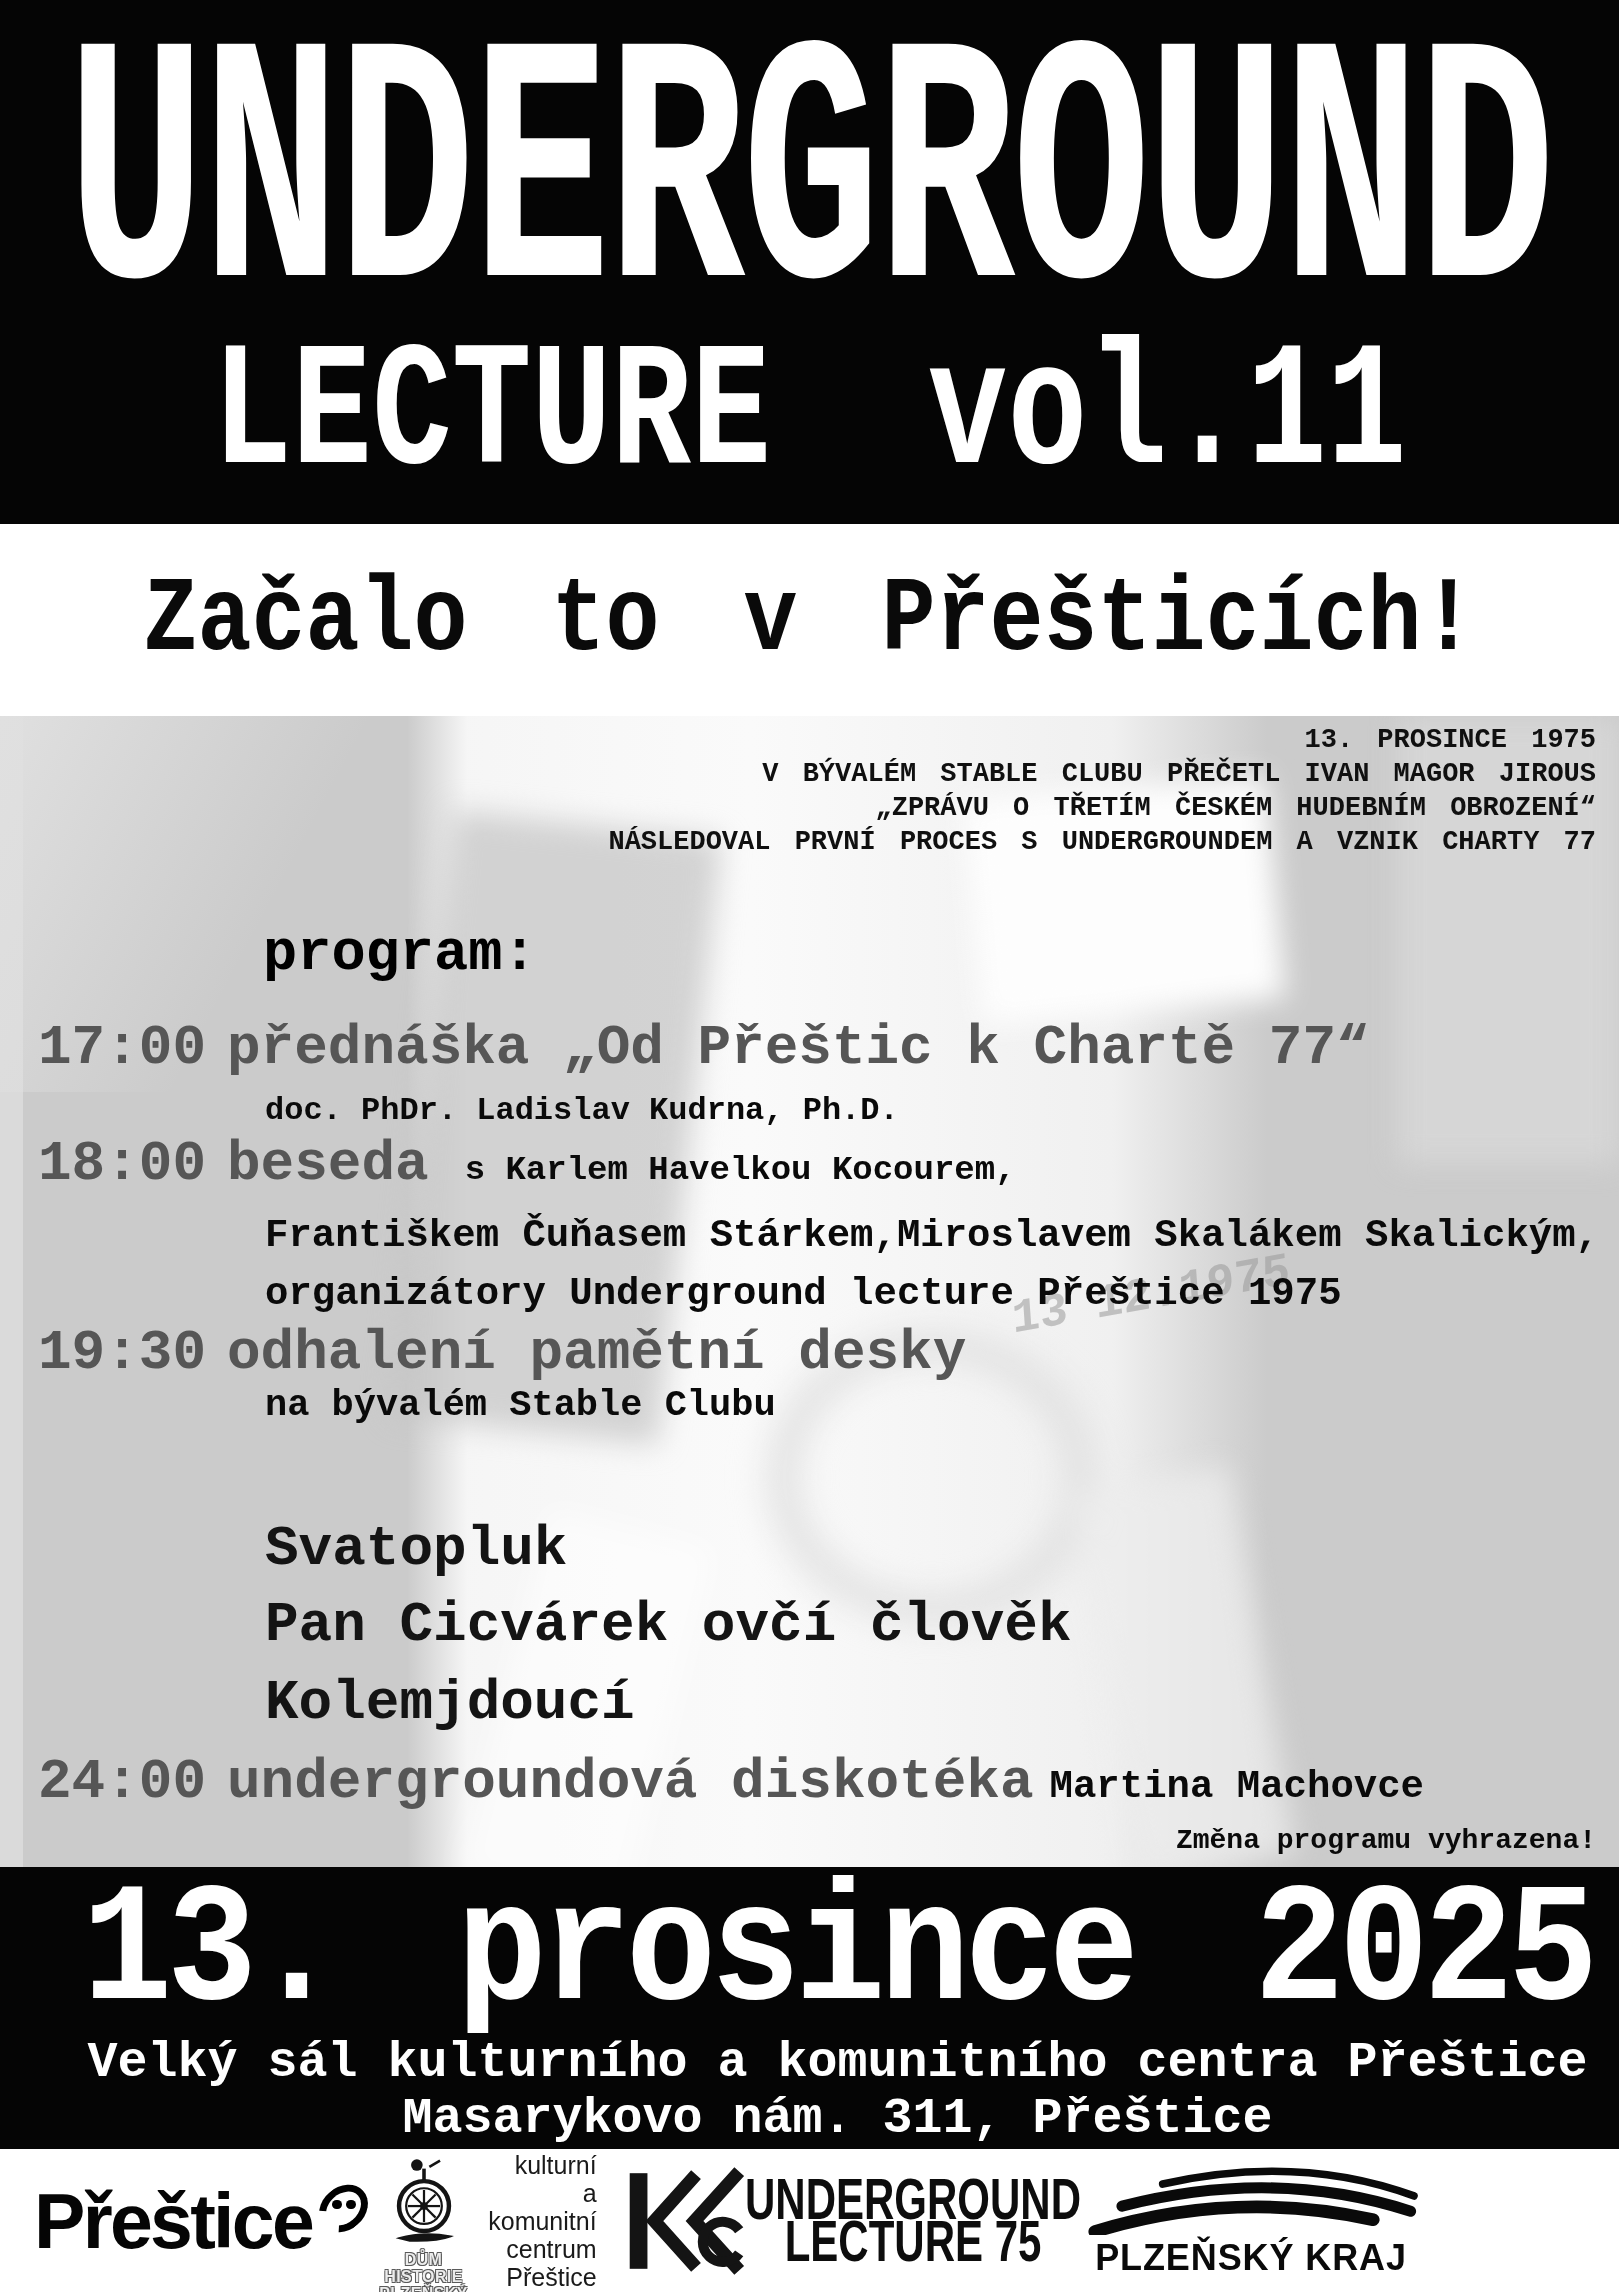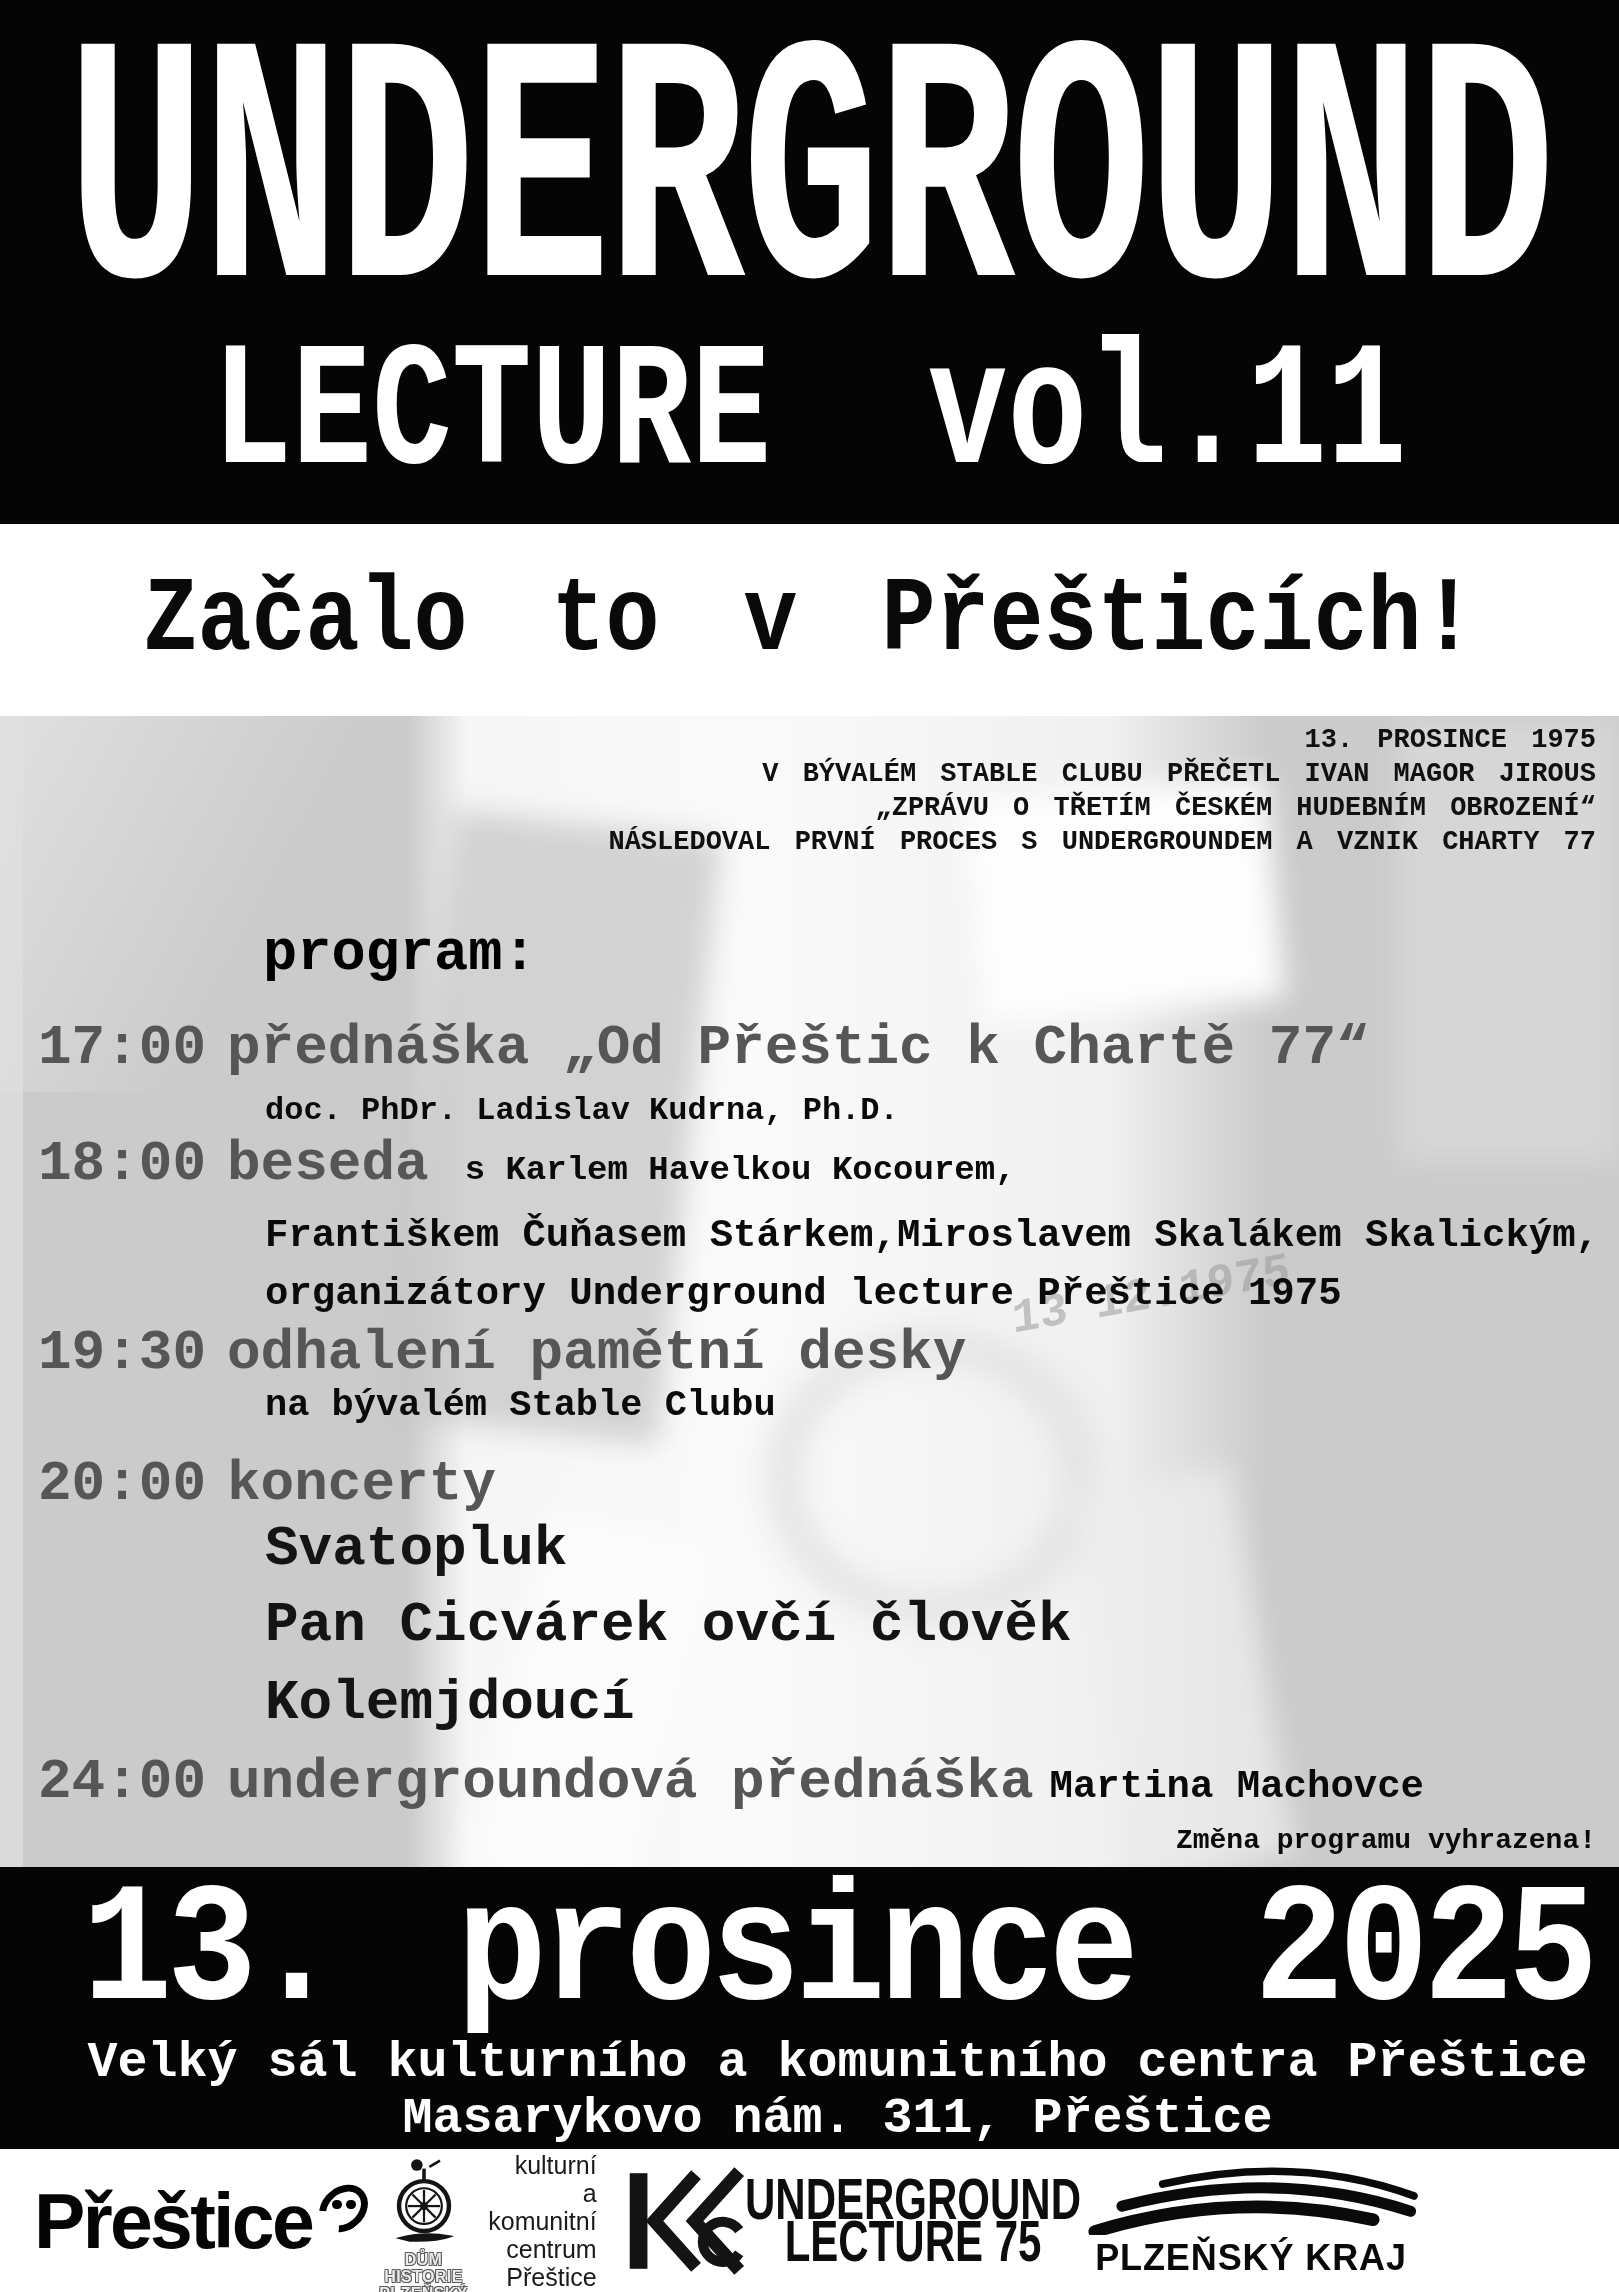--- a/index.html
+++ b/index.html
@@ -137,26 +137,25 @@
     <div class="prog prow r1" data-interactable="false"><span class="time" data-interactable="false">17:00</span><span class="gtitle" data-interactable="false">přednáška „Od Přeštic k Chartě 77“</span></div>
     <div class="prog sub s36 r1d" data-interactable="false">doc. PhDr. Ladislav Kudrna, Ph.D.</div>
 
     <div class="prog prow r2" data-interactable="false"><span class="time" data-interactable="false">18:00</span><span class="gtitle" data-interactable="false">beseda</span><span class="inline-black" data-interactable="false">s Karlem Havelkou Kocourem,</span></div>
     <div class="prog sub s43 r2d1" data-interactable="false">Františkem Čuňasem Stárkem,Miroslavem Skalákem Skalickým,</div>
     <div class="prog sub s43 r2d2" data-interactable="false">organizátory Underground lecture Přeštice 1975</div>
 
     <div class="prog prow r3" data-interactable="false"><span class="time" data-interactable="false">19:30</span><span class="gtitle" data-interactable="false">odhalení pamětní desky</span></div>
     <div class="prog sub s40 r3d" data-interactable="false">na bývalém Stable Clubu</div>
 
-    <div class="prog prow r4" data-interactable="false"><span class="time" data-interactable="false">20:00</span><span class="gtitle" data-interactable="false">koncerty</span></div>
     <div class="prog band-name b1" data-interactable="false">Svatopluk</div>
     <div class="prog band-name b2" data-interactable="false">Pan Cicvárek ovčí člověk</div>
     <div class="prog band-name b3" data-interactable="false">Kolemjdoucí</div>
 
-    <div class="prog prow r5" data-interactable="false"><span class="time" data-interactable="false">24:00</span><span class="gtitle" data-interactable="false">undergroundová přednáška</span><span class="inline-black2" data-interactable="false">Martina Machovce</span></div>
+    <div class="prog prow r5" data-interactable="false"><span class="time" data-interactable="false">24:00</span><span class="gtitle" data-interactable="false">undergroundová diskotéka</span><span class="inline-black2" data-interactable="false">Martina Machovce</span></div>
 
     <div class="note" data-interactable="false">Změna programu vyhrazena!</div>
   </section>
 
   <section class="date-band" data-interactable="false">
     <div class="big-date" data-interactable="false">13. prosince 2025</div>
     <div class="venue1" data-interactable="false">Velký sál kulturního a komunitního centra Přeštice</div>
     <div class="venue2" data-interactable="false">Masarykovo nám. 311, Přeštice</div>
   </section>
 

